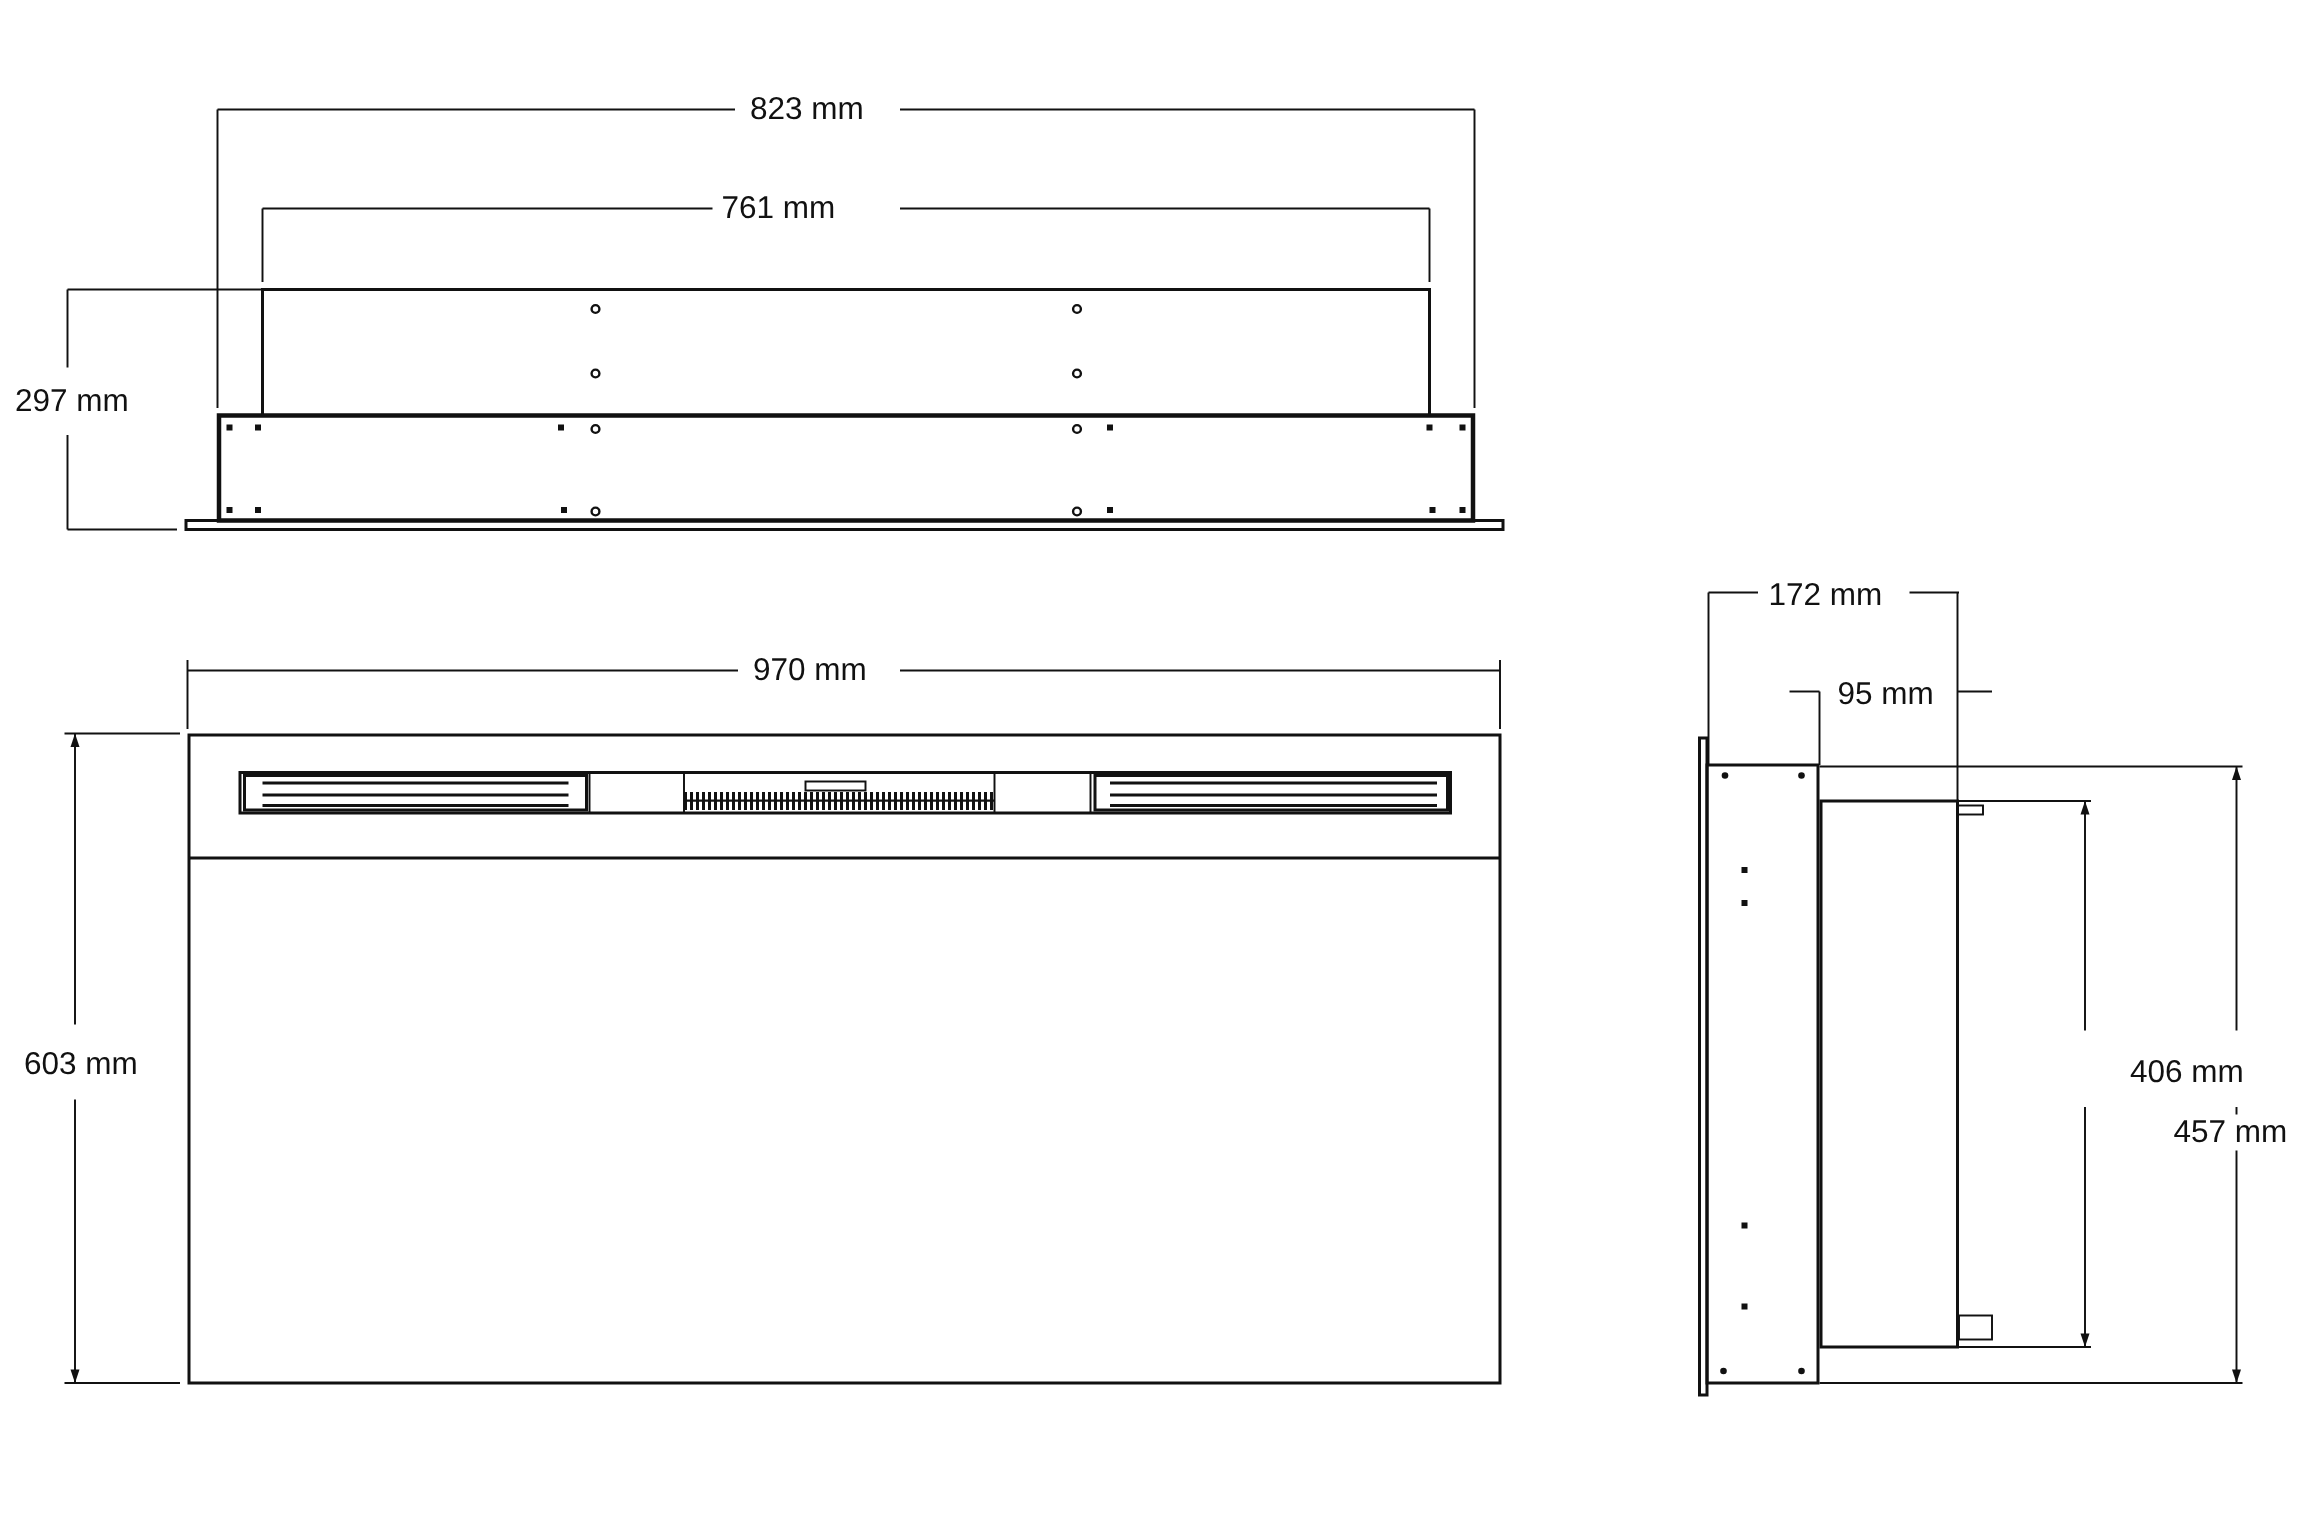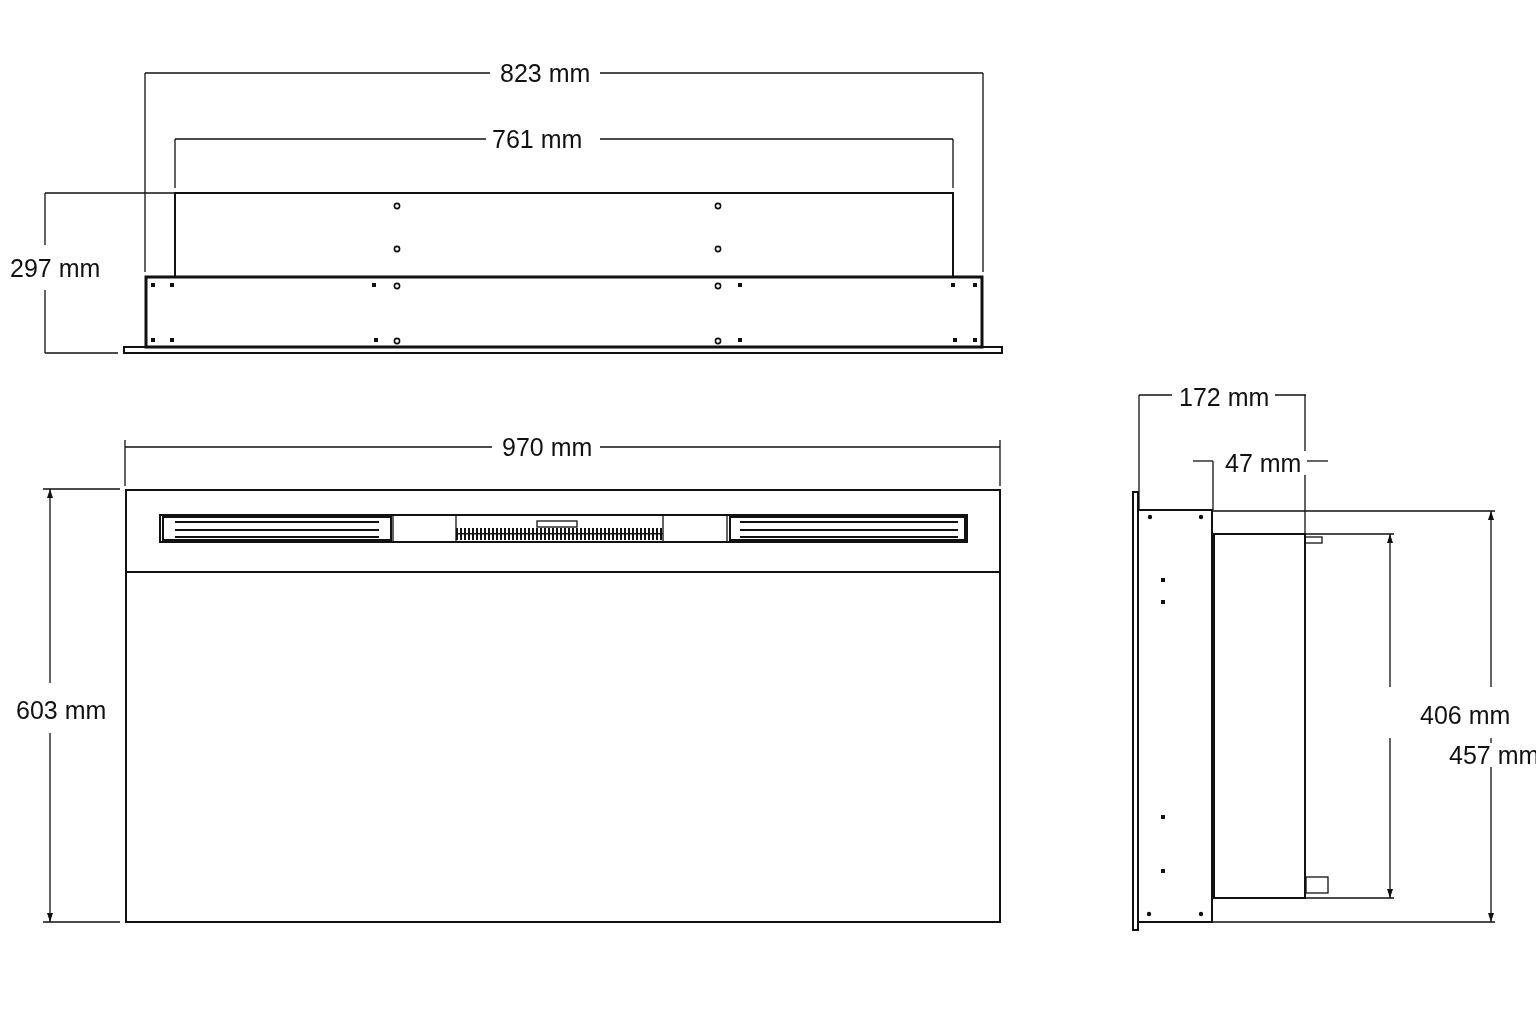--- a/index.html
+++ b/index.html
@@ -4,21 +4,21 @@
   <style>
     html, body { margin: 0; padding: 0; background: #ffffff; }
     body { width: 1536px; height: 1024px; overflow: hidden; position: relative; }
     svg { position: absolute; left: 0; top: 0; }
     .ln { stroke: #111; fill: none; }
     .thin { stroke-width: 1.3; }
     .med { stroke-width: 2; }
     .thick { stroke-width: 3; }
     .dot { fill: #111; }
     .hole { fill: #fff; stroke: #111; stroke-width: 1.6; }
-    .lbl { position: absolute; font-family: "Liberation Sans", sans-serif; font-size: 25px; color: #111; background: #fff; padding: 0 6px; white-space: nowrap; line-height: 24px; }
+    .lbl { position: absolute; font-family: "Liberation Sans", sans-serif; font-size: 21px; color: #111; background: #fff; padding: 0 6px; white-space: nowrap; line-height: 24px; }
   </style>
 </head>
 <body>
 
 <svg width="1536" height="1024" viewBox="0 0 1536 1024">
 
   <g>
 
     <line class="ln thin" x1="145" y1="73" x2="490" y2="73"></line>
     <line class="ln thin" x1="600" y1="73" x2="983" y2="73"></line>
@@ -147,22 +147,22 @@
     <line class="ln thin" x1="1306" y1="534" x2="1394" y2="534"></line>
     <line class="ln thin" x1="1306" y1="898" x2="1394" y2="898"></line>
     <line class="ln thin" x1="1390" y1="534" x2="1390" y2="687"></line>
     <line class="ln thin" x1="1390" y1="738" x2="1390" y2="898"></line>
     <polygon class="dot" points="1390,534 1387,543 1393,543"></polygon>
     <polygon class="dot" points="1390,898 1387,889 1393,889"></polygon>
   </g>
 </svg>
 
 <div class="lbl" style="left:494px; top:61px;">823 mm</div>
-<div class="lbl" style="left:486px; top:127px;">761 mm</div>
+<div class="lbl" style="left:475px; top:127px;">761 mm</div>
 <div class="lbl" style="left:4px; top:256px;">297 mm</div>
 
 <div class="lbl" style="left:496px; top:435px;">970 mm</div>
 <div class="lbl" style="left:10px; top:698px;">603 mm</div>
 
 <div class="lbl" style="left:1173px; top:385px;">172 mm</div>
-<div class="lbl" style="left:1219px; top:451px;">47 mm</div>
+<div class="lbl" style="left:1219px; top:451px;">95 mm</div>
 <div class="lbl" style="left:1414px; top:703px;">406 mm</div>
 <div class="lbl" style="left:1443px; top:703px;margin-top:40px;">457 mm</div>
 
 </body></html>

